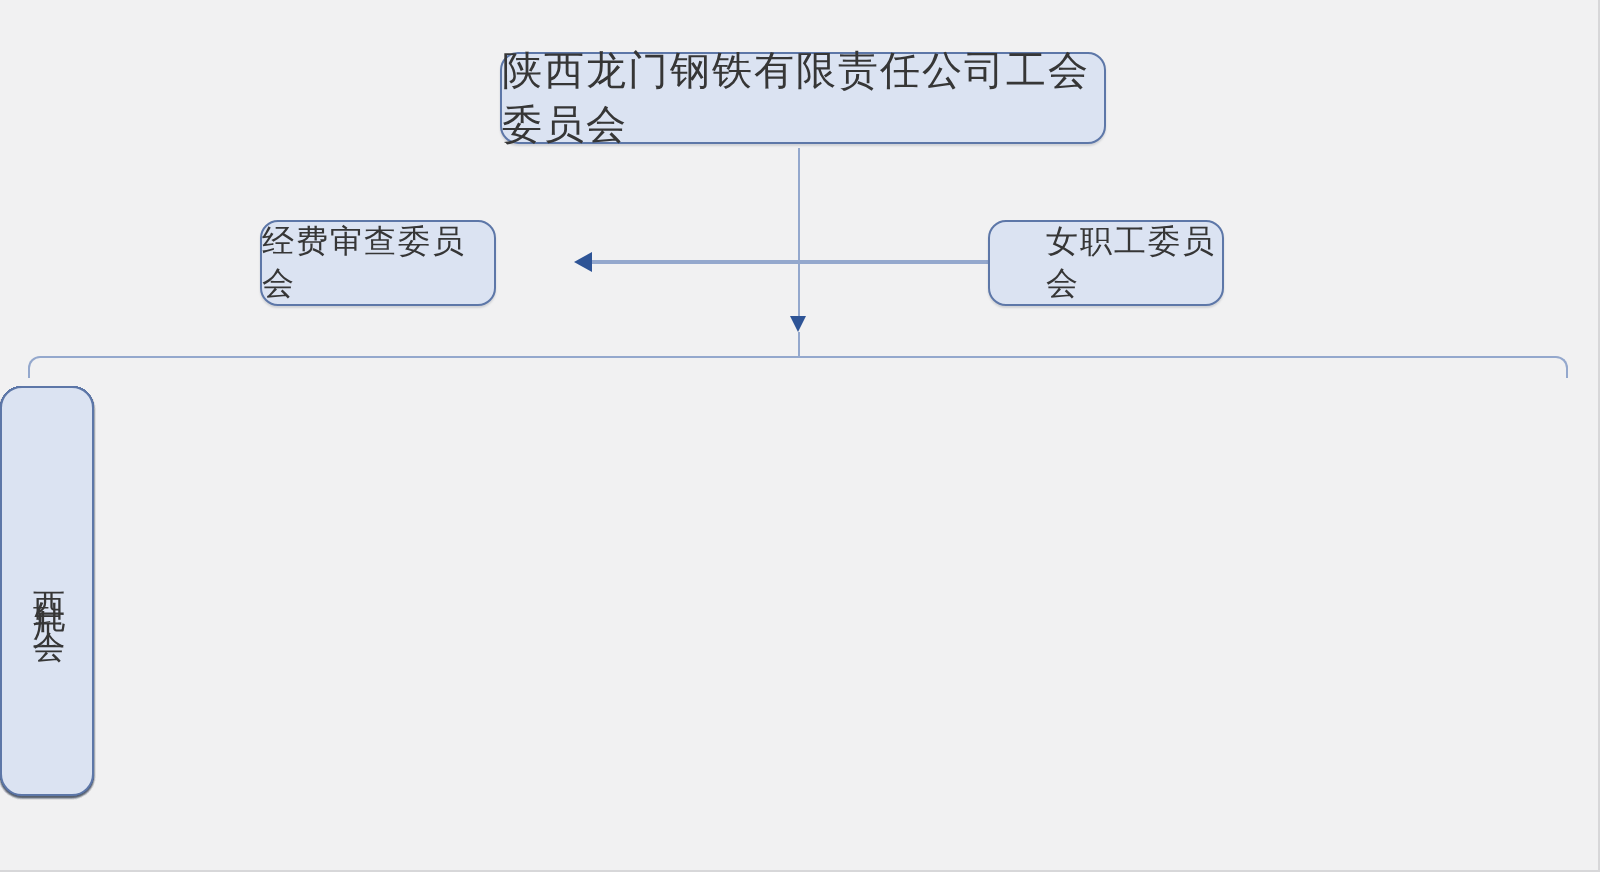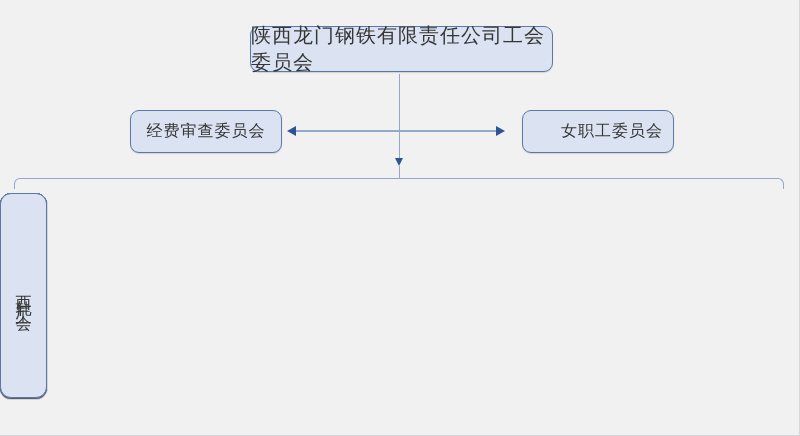--- a/index.html
+++ b/index.html
@@ -28,25 +28,25 @@
     box-sizing:border-box;
     color:var(--text);
     display:flex;align-items:center;justify-content:center;
     box-shadow:0 1px 1px rgba(60,70,90,0.18);
   }
   .root{
     left:250px;top:26px;width:303px;height:46px;
     border-radius:9px;font-size:20px;letter-spacing:1px;
   }
   .committee{
-    top:110px;width:152px;height:43px;
+    top:110px;width:118px;height:43px;
     border-radius:9px;font-size:16px;letter-spacing:1px;
   }
   .committee.lft{left:130px;}
-  .committee.rgt{left:522px;padding-left:28px;}
+  .committee.rgt{left:494px;padding-left:28px;}
   
   .line{position:absolute;background:var(--line);}
   .v-feed{left:398.5px;top:74px;width:1.4px;height:84px;}
   .v-stub{left:398.5px;top:166px;width:1.4px;height:12px;}
   .h-arrowline{left:296px;top:130.3px;width:200px;height:1.4px;}
   .arrowhead{position:absolute;width:0;height:0;}
   .ah-down{
     left:394.5px;top:158px;
     border-left:4.5px solid transparent;border-right:4.5px solid transparent;
     border-top:8px solid var(--arrow);

